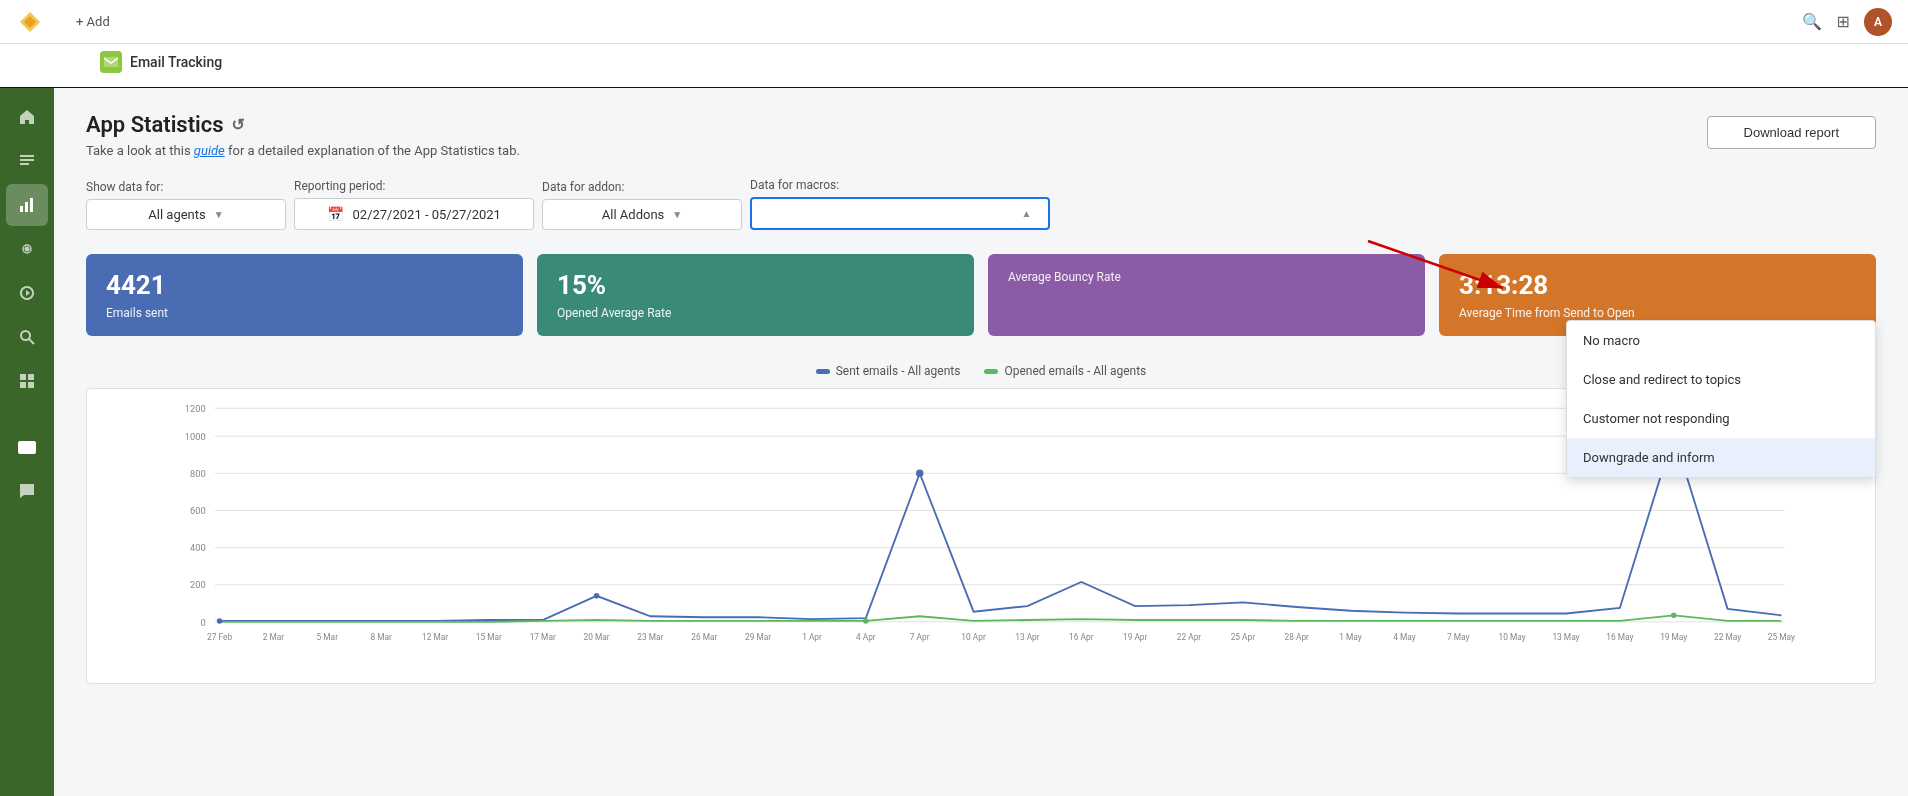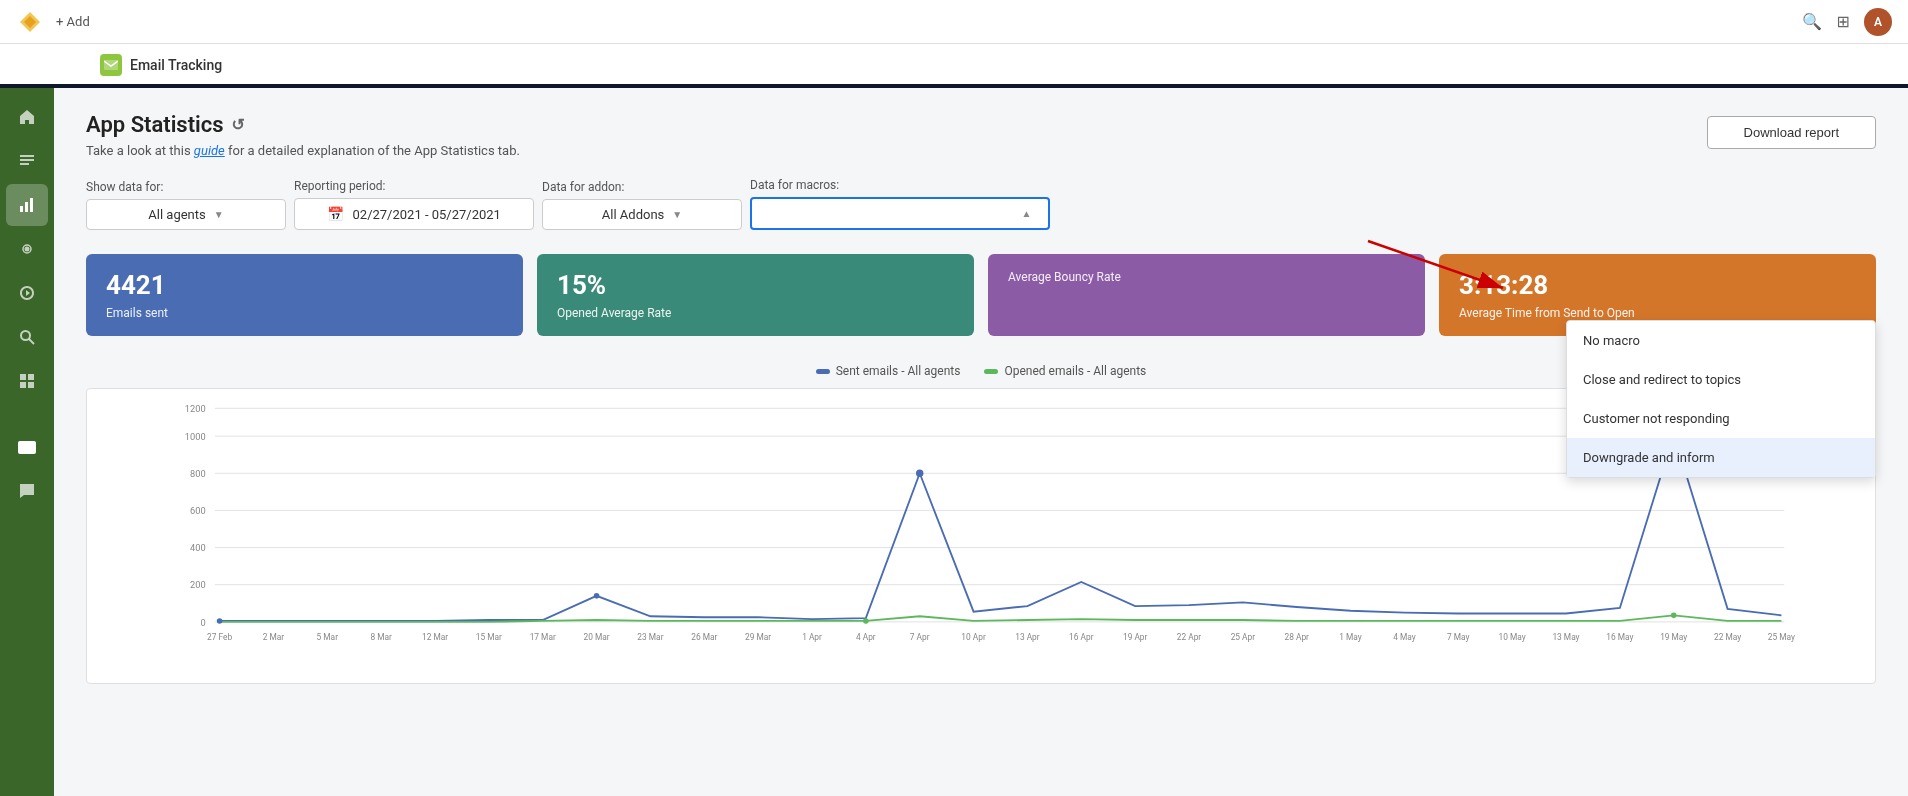--- a/index.html
+++ b/index.html
@@ -13,31 +13,31 @@
       display: flex;
       align-items: center;
       padding: 0 16px;
       justify-content: space-between;
       position: fixed;
       top: 0; left: 0; right: 0;
       z-index: 100;
     }
     .top-nav-left { display: flex; align-items: center; gap: 12px; }
     .logo { width: 28px; height: 28px; }
-    .add-btn { display: flex; align-items: center; gap: 4px; font-size: 13px; color: #555; cursor: pointer; }
+    .add-btn { display: flex; align-items: center; gap: 4px; font-size: 13px; color: #555; cursor: pointer; margin-left: 20px; }
     .top-nav-right { display: flex; align-items: center; gap: 14px; }
     .avatar { width: 28px; height: 28px; border-radius: 50%; background: #c0392b; overflow: hidden; cursor: pointer; }
 
     
     .second-bar {
       height: 44px;
       background: #fff;
-      border-bottom: 4px solid #0f172a;
+      border-bottom: 1px solid #0f172a;
       display: flex;
-      align-items: flex-end;
+      align-items: center;
       padding: 0 16px 8px 100px;
       position: fixed;
       top: 44px; left: 0; right: 0;
       z-index: 99;
     }
     .second-bar-title {
       display: flex; align-items: center; gap: 8px; font-size: 14px; font-weight: 500; color: #333;
     }
     .email-icon-badge {
       width: 22px; height: 22px; background: #8ec63f; border-radius: 4px;

